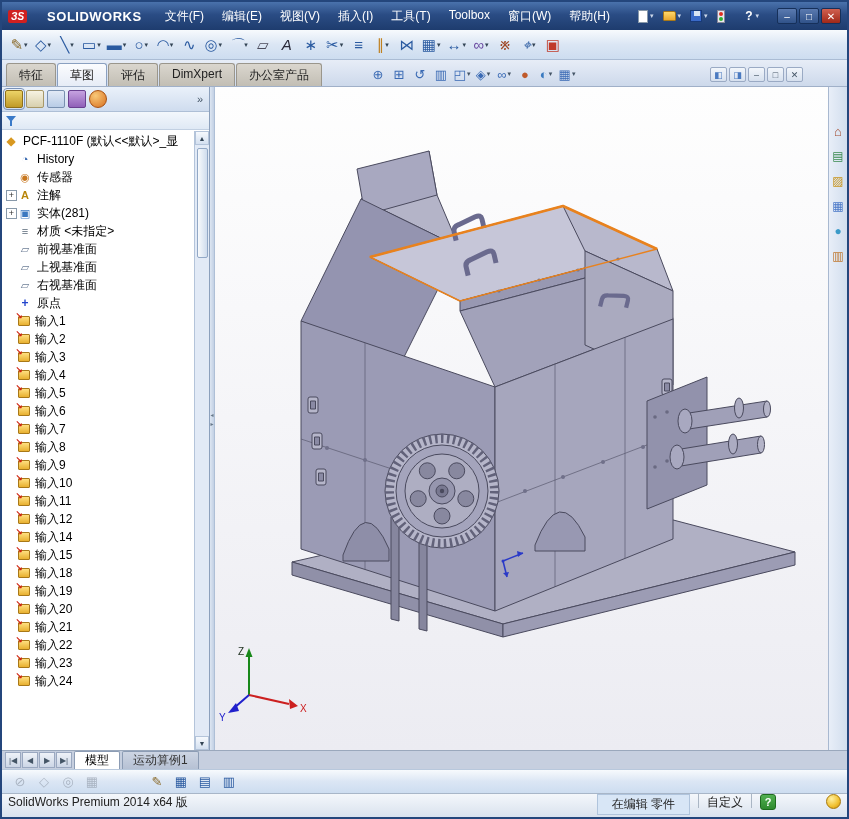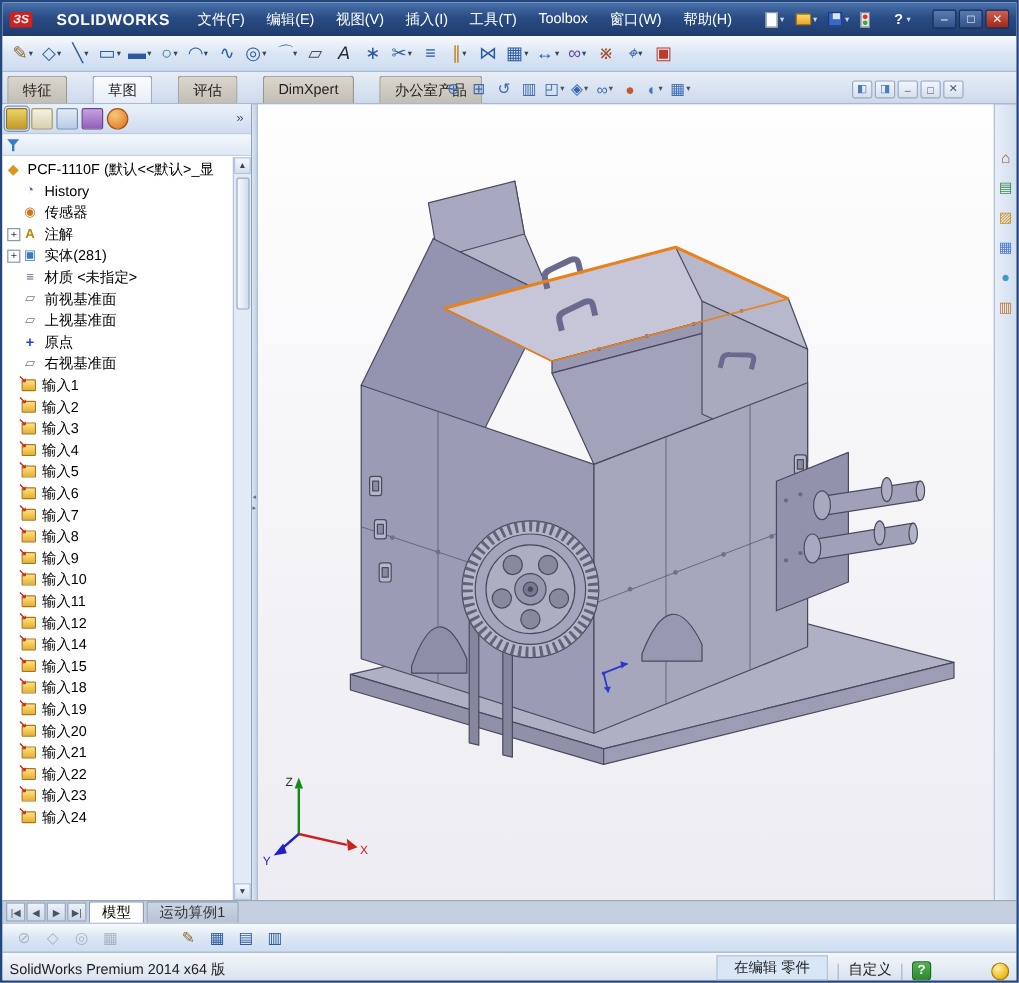--- a/index.html
+++ b/index.html
@@ -116,21 +116,21 @@
   .nav-btn{width:16px;font-size:8px;display:flex;align-items:center;justify-content:center;color:#445566;
            background:linear-gradient(#eef2f8,#ccd6e6);border:1px solid #9aa8c0;margin:1px 0 1px 1px;}
   .dtab{padding:1px 10px;font-size:12px;display:flex;align-items:center;background:linear-gradient(#cdd5e3,#b6c1d4);
         border:1px solid #8c9cb4;border-bottom:none;margin-left:2px;color:#333;border-radius:2px 2px 0 0;}
   .dtab.active{background:#fff;color:#000;}
   .btoolbar{height:24px;flex:none;background:linear-gradient(#f7fafd,#dbe6f4 50%,#cdddf0);border-top:1px solid #b8c8dc;
             display:flex;align-items:center;padding:0 6px;}
   .btoolbar .tbtn{font-size:13px;height:20px;}
   .btoolbar .tbtn:nth-child(5){margin-left:42px;}
   .statusbar{height:24px;flex:none;background:linear-gradient(#f4f7fb,#d9e2ee);border-top:1px solid #a8b6c8;
-             display:flex;align-items:flex-end;font-size:12px;color:#222;padding:0 6px;gap:8px;}
+             display:flex;align-items:flex-start;font-size:12px;color:#222;padding:0 6px;gap:8px;}
   .sb-edit{background:#d8e6f6;border:1px solid #b0c4dc;padding:1px 14px;margin-left:auto;white-space:nowrap;}
   .sb-sep{width:1px;height:14px;background:#aab6c4;}
   .sb-help{width:16px;height:16px;border-radius:3px;background:linear-gradient(#52b052,#2e8a2e);color:#fff;font-weight:700;
            font-size:11px;display:flex;align-items:center;justify-content:center;border:1px solid #1e6a1e;}
   .sw-ball{width:15px;height:15px;border-radius:50%;margin-left:42px;border:1px solid #a87808;
            background:radial-gradient(circle at 35% 30%,#fff0a0,#f0c030 60%,#c88a10);}
 </style>
 </head>
 <body>
 
@@ -239,21 +239,21 @@
       </span>
       <span class="tbtn dropdown" data-name="quick-snaps-tool">
         <i class="glyph" data-name="toolbar-button-icon">⌖</i>
       </span>
       <span class="tbtn" data-name="rapid-sketch-tool" style="color: rgb(192, 58, 42);">
         <i class="glyph" data-name="toolbar-button-icon">▣</i>
       </span>
     </div>
 
   <div class="cmdrow" data-name="command-manager-row">
-    <div style="display:flex;gap:20px;" data-name="command-manager-tabs">
+    <div style="display:flex;" data-name="command-manager-tabs">
         <span class="ctab" data-name="tab-features">特征</span>
         <span class="ctab active" data-name="tab-sketch">草图</span>
         <span class="ctab" data-name="tab-evaluate">评估</span>
         <span class="ctab" data-name="tab-dimxpert">DimXpert</span>
         <span class="ctab" data-name="tab-office-products">办公室产品</span>
       </div>
     <div class="headsup" data-name="heads-up-view-toolbar">
         <span class="vbtn" data-name="zoom-to-fit-button">
           <i class="glyph" data-name="view-toolbar-icon">⊕</i>
         </span>
@@ -344,29 +344,29 @@
             <div class="trow child" data-name="tree-item" data-icon="plane">
     <span class="exp" data-name="tree-expander"></span>
     <span class="ti" data-name="tree-item-icon"></span>
     <span class="tlabel" data-name="tree-item-label">前视基准面</span>
   </div>
             <div class="trow child" data-name="tree-item" data-icon="plane">
     <span class="exp" data-name="tree-expander"></span>
     <span class="ti" data-name="tree-item-icon"></span>
     <span class="tlabel" data-name="tree-item-label">上视基准面</span>
   </div>
+            <div class="trow child" data-name="tree-item" data-icon="plane">
+    <span class="exp" data-name="tree-expander"></span>
+    <span class="ti" data-name="tree-item-icon"></span>
+    <span class="tlabel" data-name="tree-item-label">右视基准面</span>
+  </div>
             <div class="trow child" data-name="tree-item" data-icon="origin">
     <span class="exp" data-name="tree-expander"></span>
     <span class="ti" data-name="tree-item-icon"></span>
     <span class="tlabel" data-name="tree-item-label">原点</span>
-  </div>
-            <div class="trow child" data-name="tree-item" data-icon="plane">
-    <span class="exp" data-name="tree-expander"></span>
-    <span class="ti" data-name="tree-item-icon"></span>
-    <span class="tlabel" data-name="tree-item-label">右视基准面</span>
   </div>
           </div>
         <div data-name="tree-input-items">
             <div class="trow child" data-name="tree-item-input">
     <span class="exp" data-name="tree-expander"></span>
     <span class="ti input-ic" data-name="imported-body-icon"></span>
     <span class="tlabel" data-name="tree-item-label">输入1</span>
   </div>
             <div class="trow child" data-name="tree-item-input">
     <span class="exp" data-name="tree-expander"></span>

